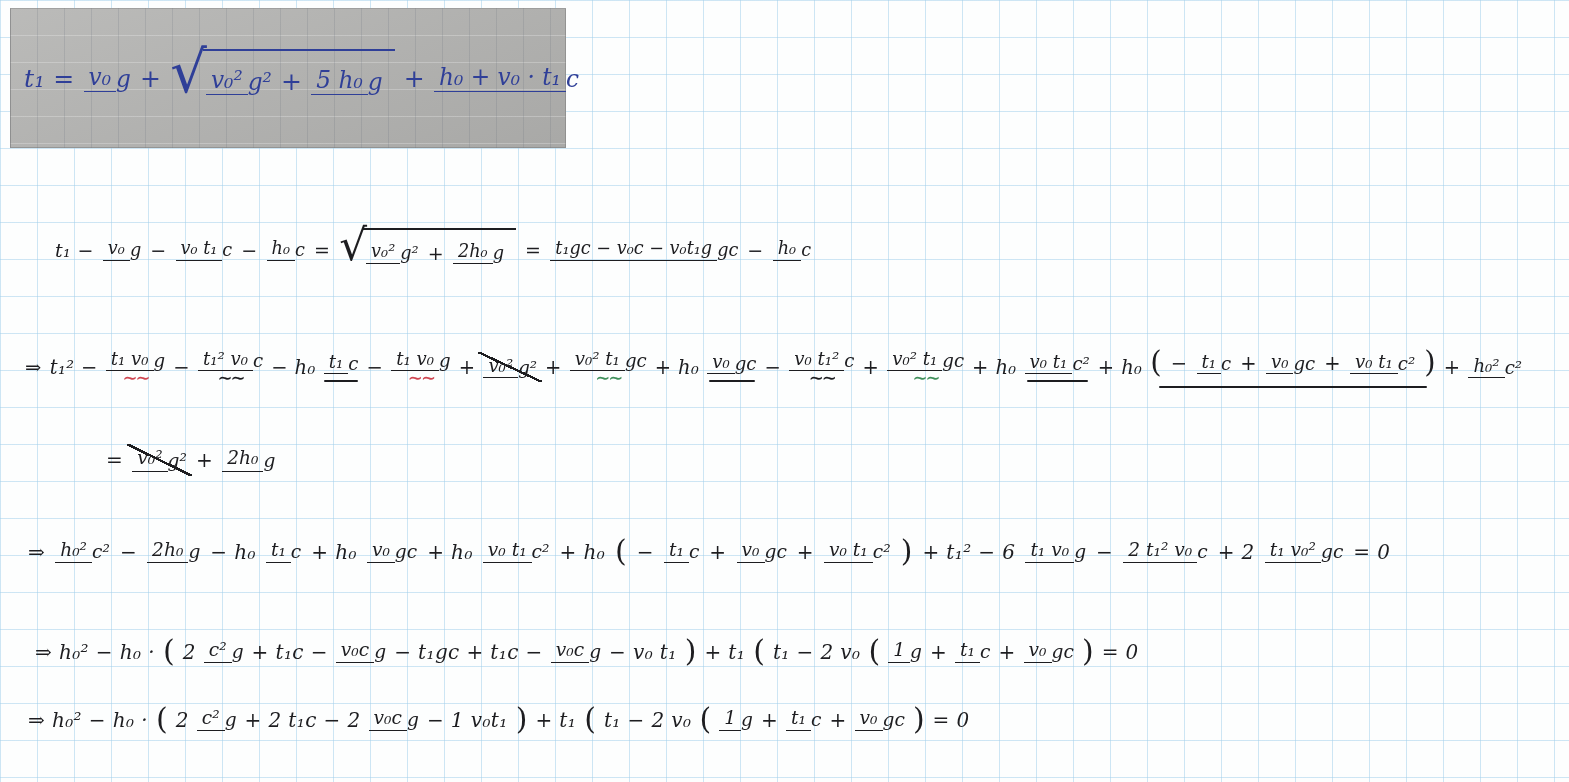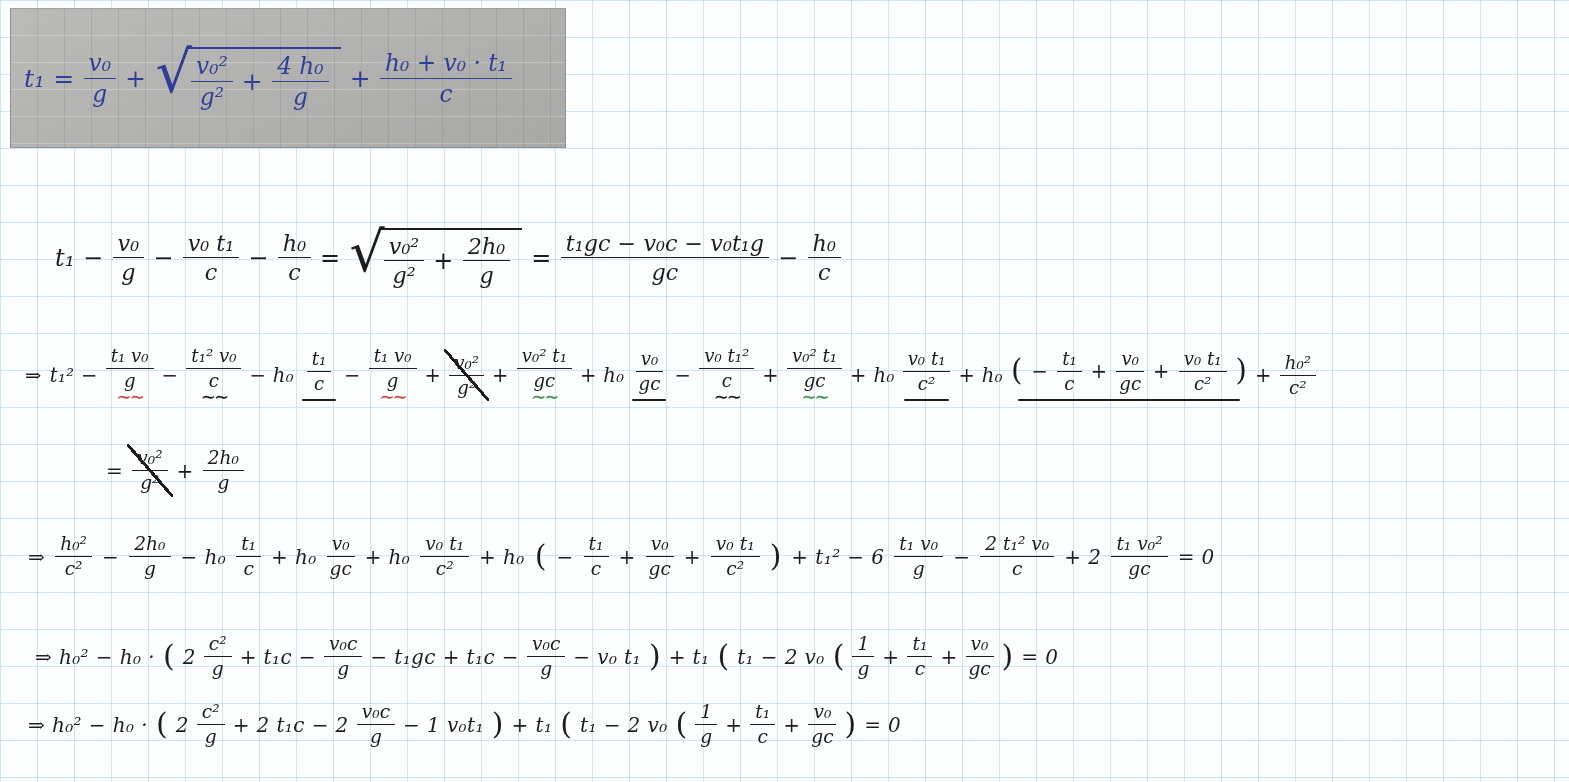--- a/index.html
+++ b/index.html
@@ -25,35 +25,35 @@
     box-shadow:0 0 0 1px rgba(120,120,120,.5) inset;
   }
   .mline{
     position:absolute;display:flex;align-items:center;gap:9px;
     font-style:italic;white-space:nowrap;font-size:21px;
   }
   .photoline{position:static;font-size:25px;}
   .mtxt{letter-spacing:.4px;}
   .mpar{font-size:1.5em;font-style:normal;font-weight:300;transform:translateY(-1px);}
   .uwrap{display:inline-flex;flex-direction:column;align-items:center;}
-  .frac{display:inline-flex;flex-direction:column;align-items:center;position:relative;font-size:.93em;line-height:1.08;}
+  .frac{display:inline-flex;align-items:center;position:relative;font-size:.93em;line-height:1.08;}
   .num{padding:0 5px 2px;border-bottom:1.8px solid currentColor;}
   .den{padding-top:2px;}
   .cancel{
     position:absolute;inset:-4px -5px;pointer-events:none;
     background:linear-gradient(to top right, transparent 47.8%, currentColor 47.8%, currentColor 52.2%, transparent 52.2%);
   }
   .sqrt{display:inline-flex;align-items:stretch;}
   .rad{font-style:normal;font-size:2.3em;line-height:1;font-weight:200;align-self:center;transform:translateY(-5px);}
   .sbody{display:inline-flex;align-items:center;gap:9px;border-top:2.2px solid currentColor;padding:4px 12px 0 3px;margin-left:-4px;}
   .grp{display:inline-flex;align-items:center;gap:9px;}
   .sqg{font-style:normal;font-weight:bold;font-size:18px;line-height:9px;height:12px;letter-spacing:-2px;margin-top:2px;}
   .uline{height:0;border-top:2.1px solid currentColor;width:94%;min-width:34px;margin-top:6px;border-radius:2px;}
   
-  .pos-l1{left:55px;top:228px;font-size:24px;}
+  .pos-l1{left:55px;top:228px;font-size:19px;}
   .pos-l2{left:25px;top:346px;font-size:19.5px;gap:8px;}
   .pos-l2b{left:106px;top:448px;font-size:20px;}
   .pos-l3{left:28px;top:534px;font-size:20px;gap:10px;}
   .pos-l4{left:35px;top:634px;font-size:20px;gap:8px;}
   .pos-l5{left:28px;top:702px;font-size:20px;gap:8px;}
 </style>
 </head>
 <body>
 
 <div class="photo">
@@ -71,21 +71,21 @@
         <span class="sbody">
           <span class="uwrap">
             <span class="frac">
               <span class="num">v₀²</span>
               <span class="den">g²</span>
             </span>
           </span>
           <span class="mtxt">+</span>
           <span class="uwrap">
             <span class="frac">
-              <span class="num">4 h₀</span>
+              <span class="num">5 h₀</span>
               <span class="den">g</span>
             </span>
           </span>
         </span>
       </span>
       <span class="mtxt">+</span>
       <span class="uwrap">
         <span class="frac">
           <span class="num">h₀ + v₀ · t₁</span>
           <span class="den">c</span>

